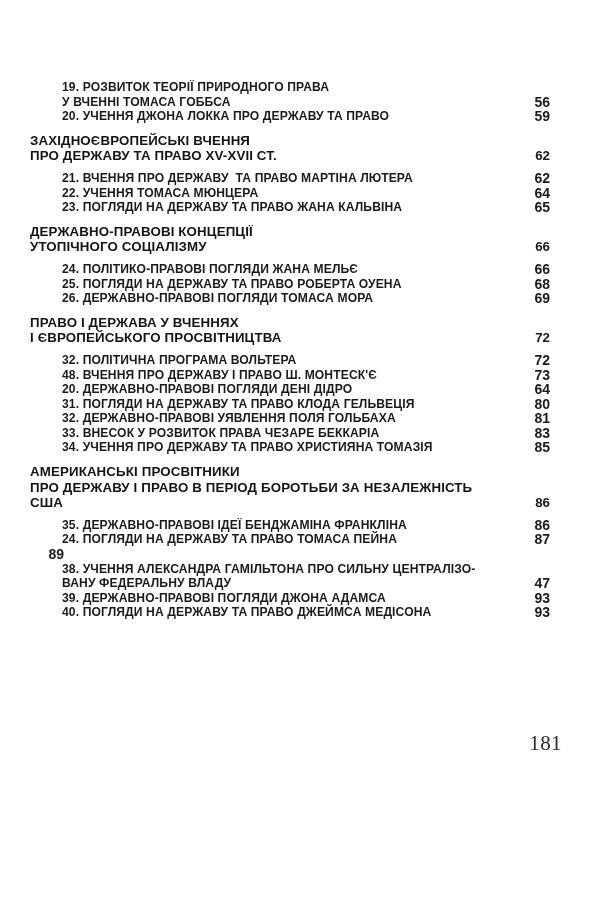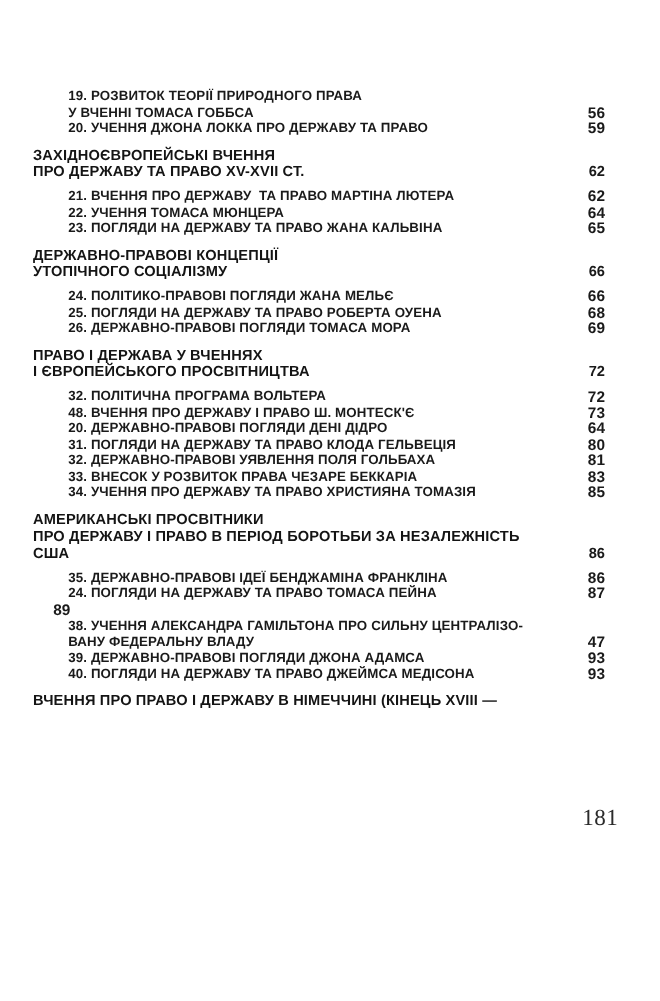--- a/index.html
+++ b/index.html
@@ -210,20 +210,17 @@
         <div class="entry-page">47</div>
       </div>
       <div class="toc-entry item gap-md">
         <div class="entry-title">39. ДЕРЖАВНО-ПРАВОВІ ПОГЛЯДИ ДЖОНА АДАМСА</div>
         <div class="entry-page">93</div>
       </div>
       <div class="toc-entry item gap-md">
         <div class="entry-title">40. ПОГЛЯДИ НА ДЕРЖАВУ ТА ПРАВО ДЖЕЙМСА МЕДІСОНА</div>
         <div class="entry-page">93</div>
       </div>
-      <div class="toc-entry section no-page gap-sm">
-        <div class="entry-title">ВЧЕННЯ ПРО ПРАВО І ДЕРЖАВУ В НІМЕЧЧИНІ (КІНЕЦЬ XVIII —</div>
-      </div>
     </div>
 
   <div id="folio">181</div>
 
 </div>
 
 </body></html>

